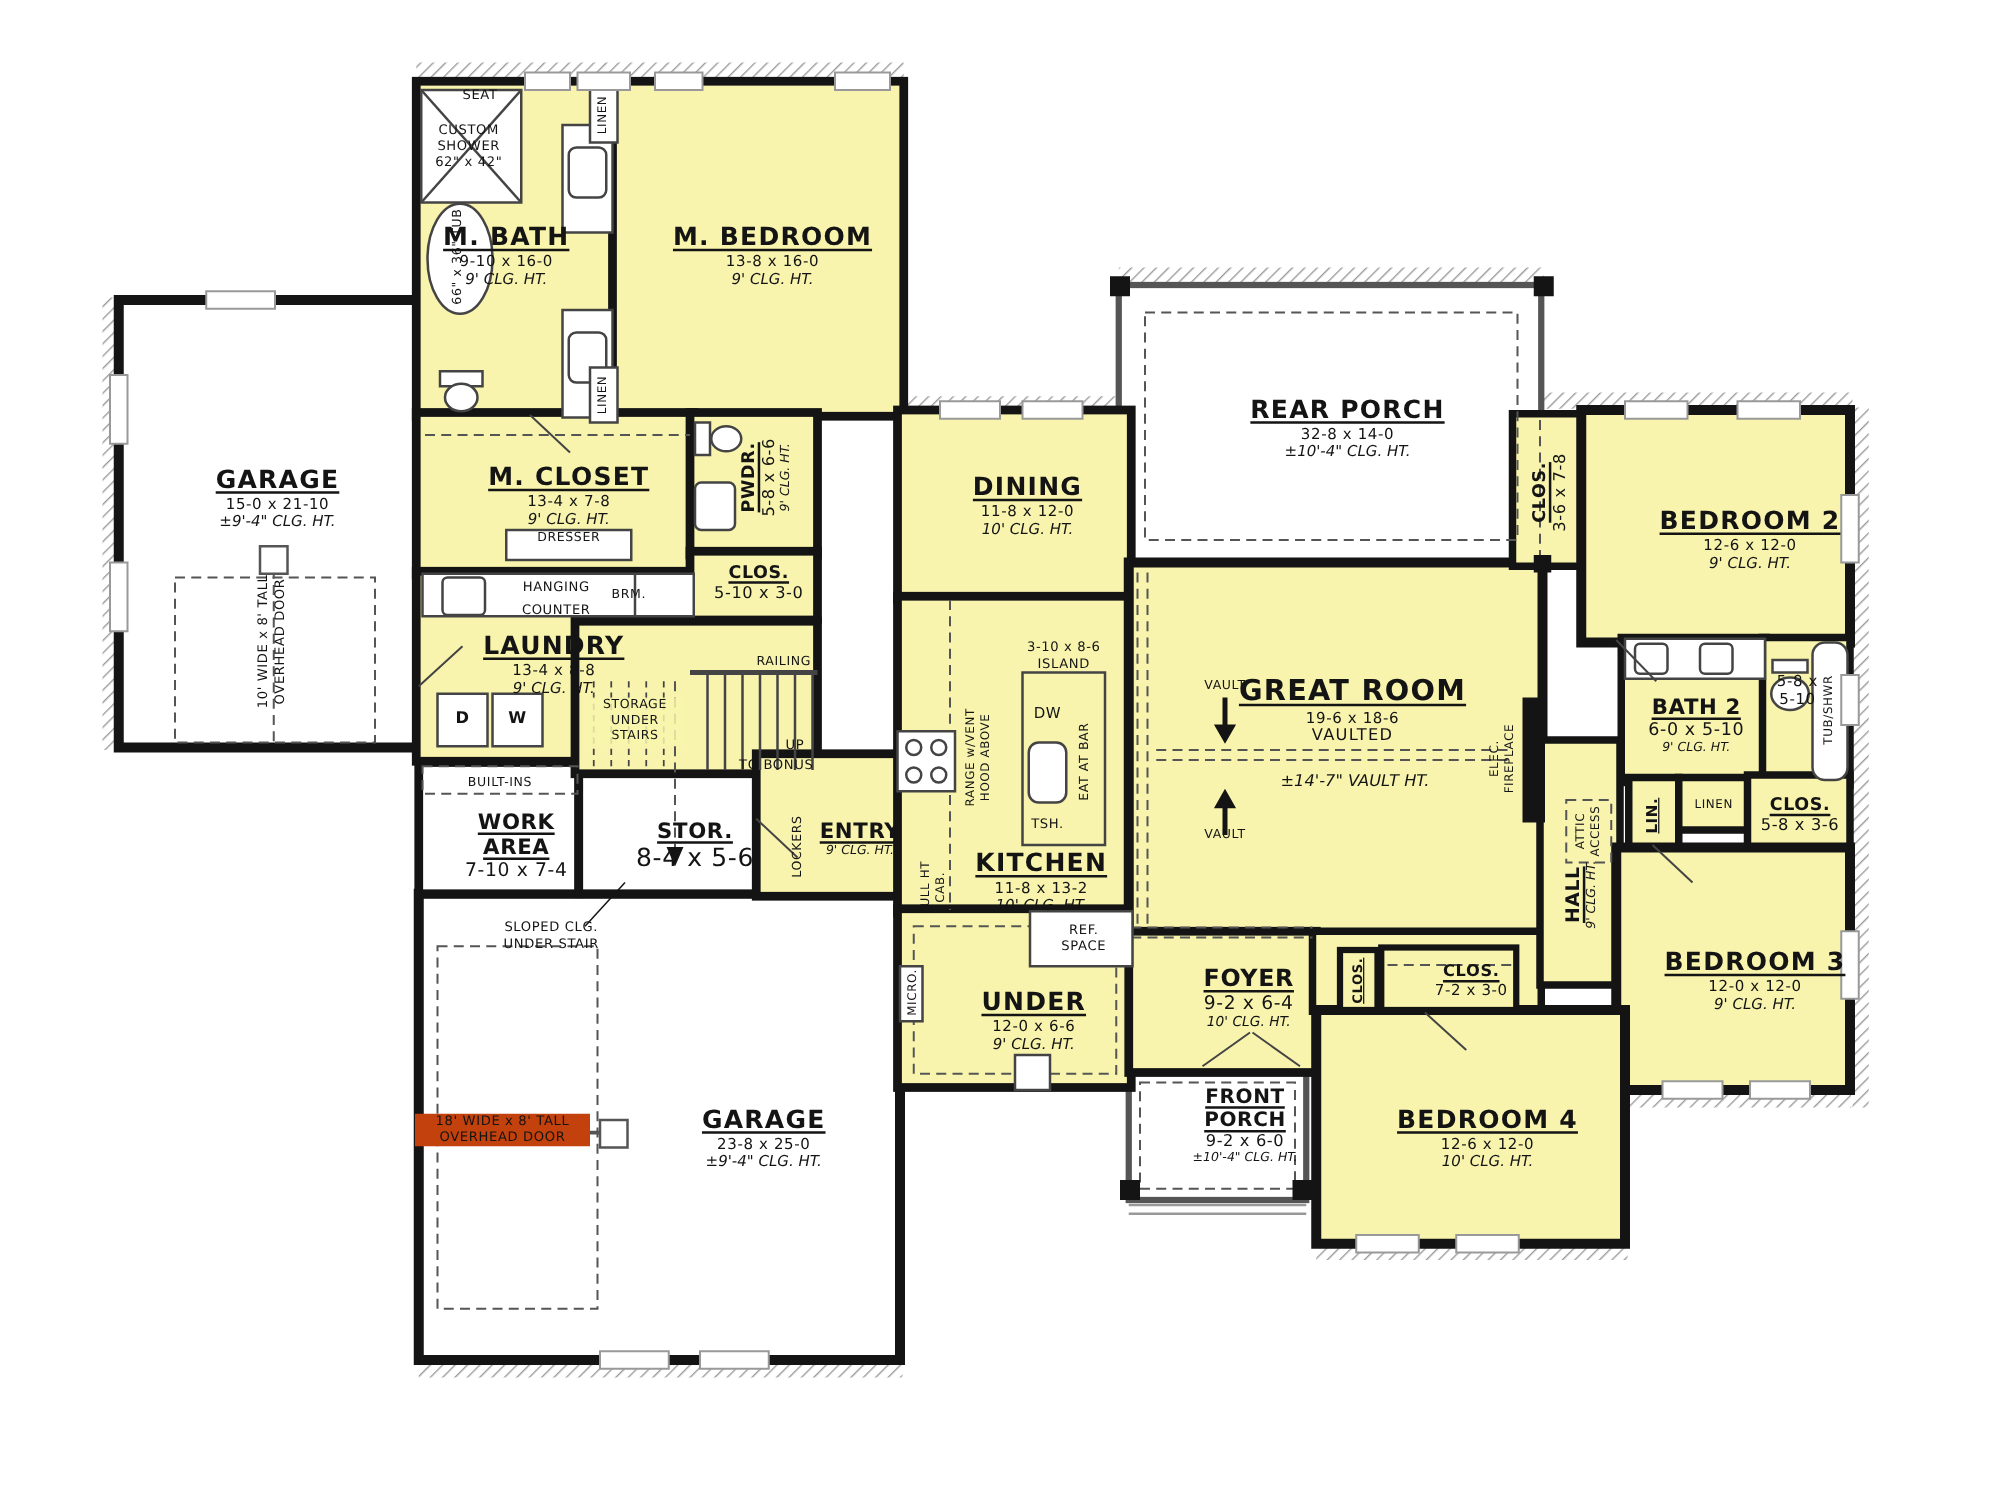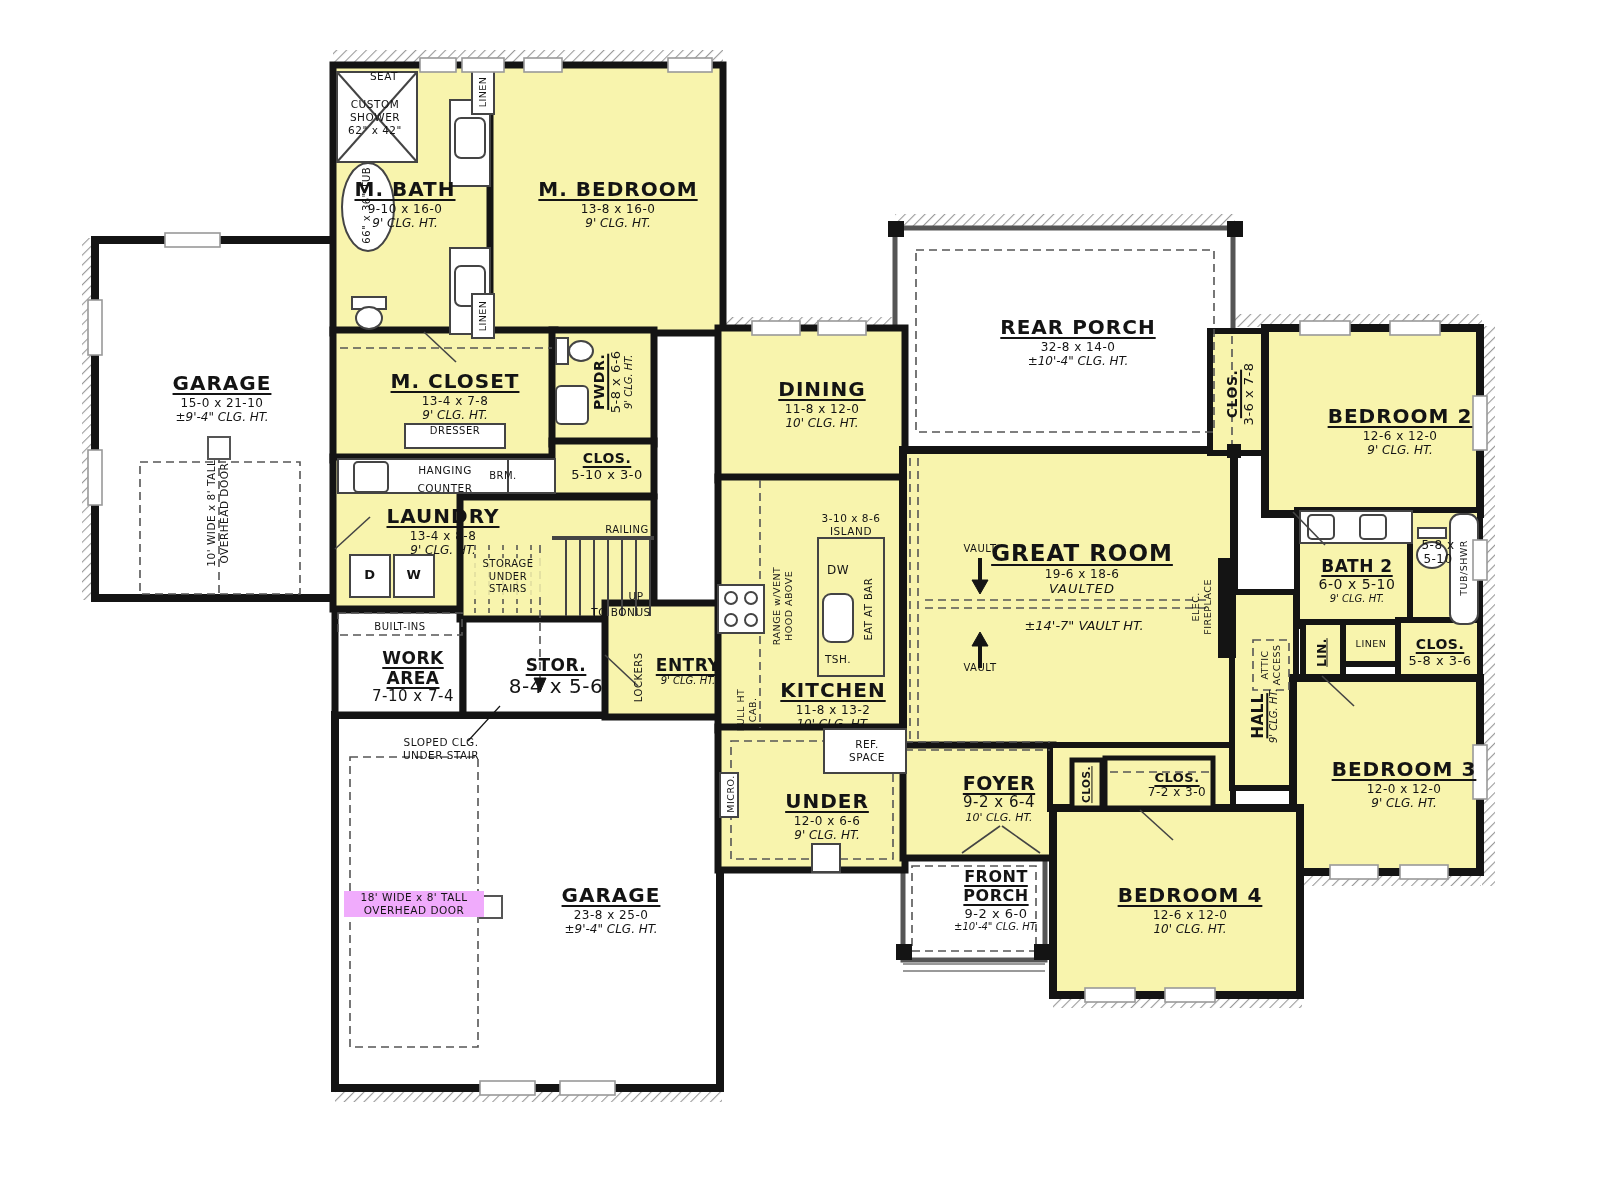--- a/index.html
+++ b/index.html
@@ -4,21 +4,21 @@
 <style>
   html,body{margin:0;padding:0;background:#fff;}
   .plan{position:relative;width:1600px;height:1200px;background:#fff;
         font-family:"DejaVu Sans",sans-serif;color:#141414;overflow:hidden;}
   .plan svg{position:absolute;left:0;top:0;}
   .lbl{position:absolute;text-align:center;line-height:1.18;white-space:normal;}
   .lbl .name{font-weight:bold;font-size:20px;letter-spacing:1px;
              text-decoration:underline;text-decoration-thickness:2px;text-underline-offset:3px;}
   .lbl .dims{font-size:12px;letter-spacing:.5px;}
   .lbl .clg{font-size:12px;font-style:italic;}
-  .lbl .sub{font-size:13px;font-style:italic;letter-spacing:1px;}
+  .lbl .sub{font-size:13px;letter-spacing:1px;}
   .lbl.big .name{font-size:23px;}
   .lbl.sm .name{font-size:14px;letter-spacing:.5px;}
   .lbl.sm .dims{font-size:13px;}
   .lbl.sm .clg{font-size:10px;}
   .ann{position:absolute;text-align:center;font-size:10.5px;line-height:1.25;
        letter-spacing:.5px;white-space:nowrap;}
   .ann.multi{white-space:normal;}
   .v{transform:rotate(-90deg);}
   .bold13{font-size:13px;font-weight:bold;}
 </style>
@@ -451,17 +451,17 @@
   <div>ATTIC</div>
   <div>ACCESS</div>
 </div>
 <div class="ann v" style="left:1297px;top:645px;width:50px;font-size:12px;font-weight:bold;text-decoration:underline">LIN.</div>
 <div class="ann" style="left:1341px;top:638px;width:60px;font-size:9.5px">LINEN</div>
 <div class="ann v" style="left:1416px;top:562px;width:95px;font-size:9.5px">TUB/SHWR</div>
 <div class="ann v multi" style="left:143px;top:500px;width:150px">
   <div>10' WIDE x 8' TALL</div>
   <div>OVERHEAD DOOR</div>
 </div>
-<div class="ann multi" style="left:344px;top:891px;width:140px;background:#f0abfc">
+<div class="ann multi" style="left:332px;top:891px;width:140px;background:#c2410c">
   <div>18' WIDE x 8' TALL</div>
   <div>OVERHEAD DOOR</div>
 </div>
 
 </div>
 </body></html>

